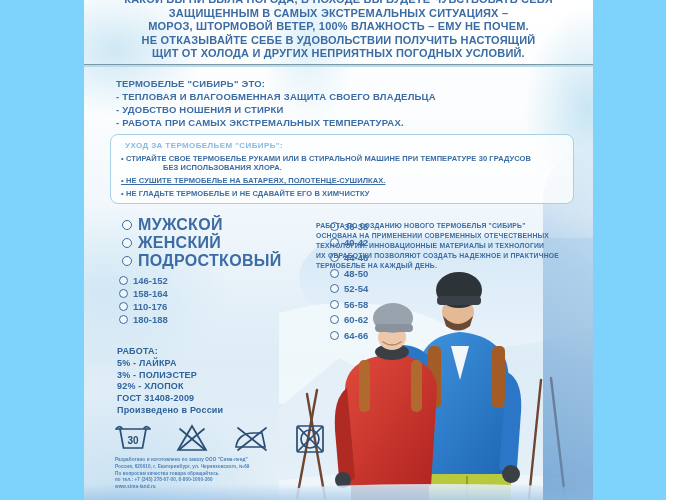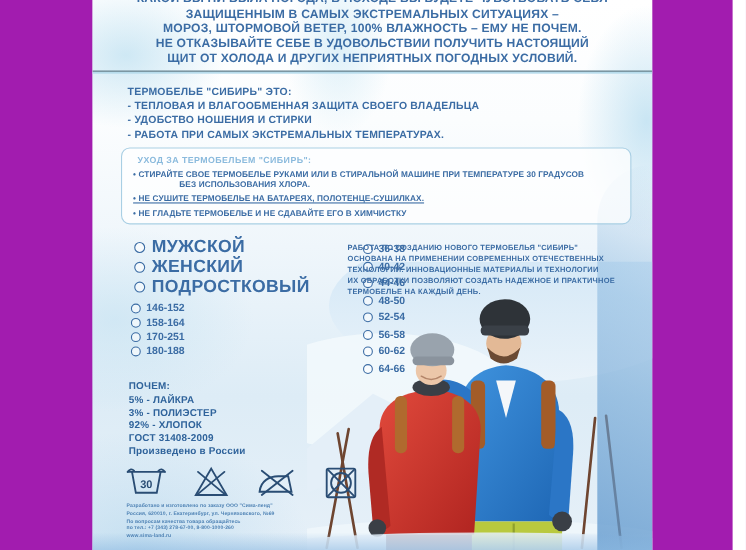--- a/index.html
+++ b/index.html
@@ -1,16 +1,16 @@
 <!DOCTYPE html>
 <html><head>
 <meta charset="utf-8">
 <style>
   html,body{margin:0;padding:0;background:#ffffff;}
-  .canvas{position:relative;width:666px;height:500px;background:#a21caf;overflow:hidden;
+  .canvas{position:relative;width:666px;height:500px;background:#7dd3fc;overflow:hidden;
           font-family:"Liberation Sans",sans-serif;}
   .label{position:absolute;left:84px;top:0;width:509px;height:500px;overflow:hidden;
     background:
       radial-gradient(ellipse 130px 95px at 6% 10%, rgba(168,214,236,.55), transparent 70%),
       radial-gradient(ellipse 90px 150px at 99% 22%, rgba(160,210,235,.55), transparent 70%),
       radial-gradient(ellipse 70px 120px at 44% 8%, rgba(190,226,242,.5), transparent 70%),
       radial-gradient(ellipse 180px 120px at 4% 58%, rgba(188,222,240,.5), transparent 70%),
       radial-gradient(ellipse 220px 150px at 8% 100%, rgba(170,210,235,.55), transparent 72%),
       linear-gradient(180deg,#ffffff 0%,#fbfdfe 22%,#eff6fb 45%,#ddecf6 72%,#e6f0f8 100%);}
   .intro{position:absolute;left:0;right:0;top:-7px;text-align:center;z-index:3;
@@ -161,21 +161,21 @@
       <div class="optrow">
         <span class="radio"></span>
         <span>146-152</span>
       </div>
       <div class="optrow">
         <span class="radio"></span>
         <span>158-164</span>
       </div>
       <div class="optrow">
         <span class="radio"></span>
-        <span>170-251</span>
+        <span>110-176</span>
       </div>
       <div class="optrow">
         <span class="radio"></span>
         <span>180-188</span>
       </div>
     </div>
 
     <div class="optcol sizes" style="left:246px;top:220px;">
       <div class="optrow">
         <span class="radio"></span>
@@ -213,21 +213,21 @@
 
     <div class="about">
       <div>РАБОТА ПО СОЗДАНИЮ НОВОГО ТЕРМОБЕЛЬЯ "СИБИРЬ"</div>
       <div>ОСНОВАНА НА ПРИМЕНЕНИИ СОВРЕМЕННЫХ ОТЕЧЕСТВЕННЫХ</div>
       <div>ТЕХНОЛОГИЙ. ИННОВАЦИОННЫЕ МАТЕРИАЛЫ И ТЕХНОЛОГИИ</div>
       <div>ИХ ОБРАБОТКИ ПОЗВОЛЯЮТ СОЗДАТЬ НАДЕЖНОЕ И ПРАКТИЧНОЕ</div>
       <div>ТЕРМОБЕЛЬЕ НА КАЖДЫЙ ДЕНЬ.</div>
     </div>
 
     <div class="composition">
-      <div>ПОЧЕМ:</div>
+      <div>РАБОТА:</div>
       <div>5% - ЛАЙКРА</div>
       <div>3% - ПОЛИЭСТЕР</div>
       <div>92% - ХЛОПОК</div>
       <div>ГОСТ 31408-2009</div>
       <div>Произведено в России</div>
     </div>
 
     <div class="careicons">
       <svg width="40" height="34" viewBox="0 0 40 34" fill="none" stroke="#2a4d74" stroke-width="1.7" stroke-linecap="round">
         <path d="M3 8 q3 -4 6 -1"></path>

